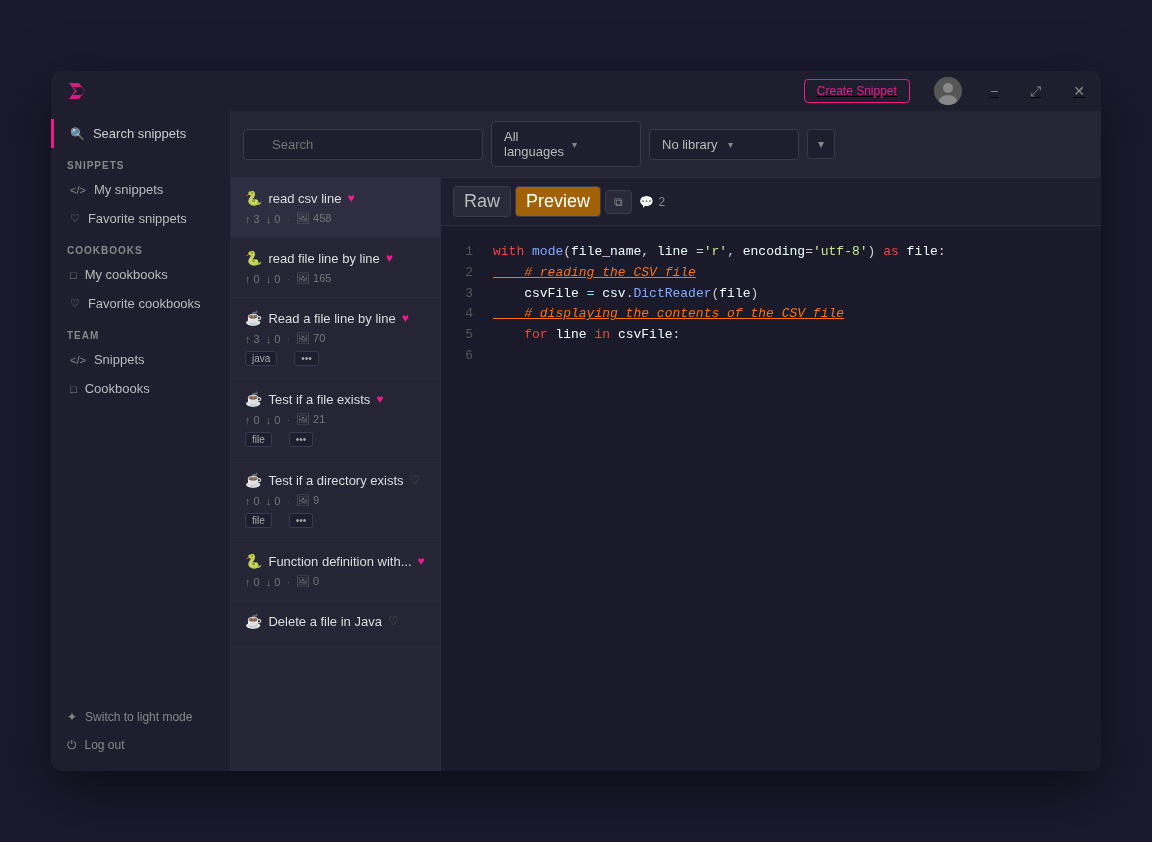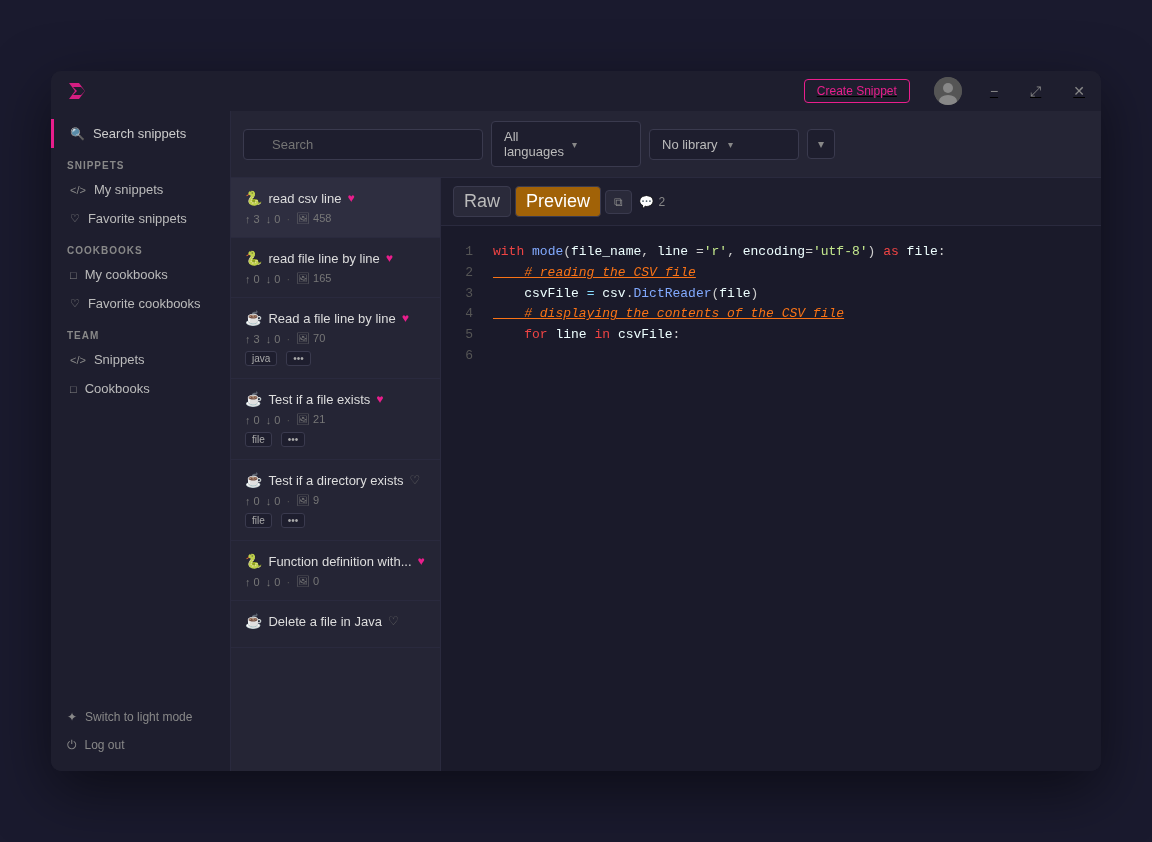--- a/index.html
+++ b/index.html
@@ -228,21 +228,21 @@
       color: #777;
     }
     .snippet-vote {
       display: flex;
       align-items: center;
       gap: 2px;
     }
     .meta-dot { color: #555; }
     .snippet-tags {
       display: flex;
-      gap: 9px;
+      gap: 17px;
       margin-top: 6px;
       flex-wrap: wrap;
     }
     .tag {
       border: 1px solid #3a3a4e;
       border-radius: 3px;
       padding: 1px 6px;
       font-size: 10px;
       color: #aaa;
       background: #1e1e2e;

